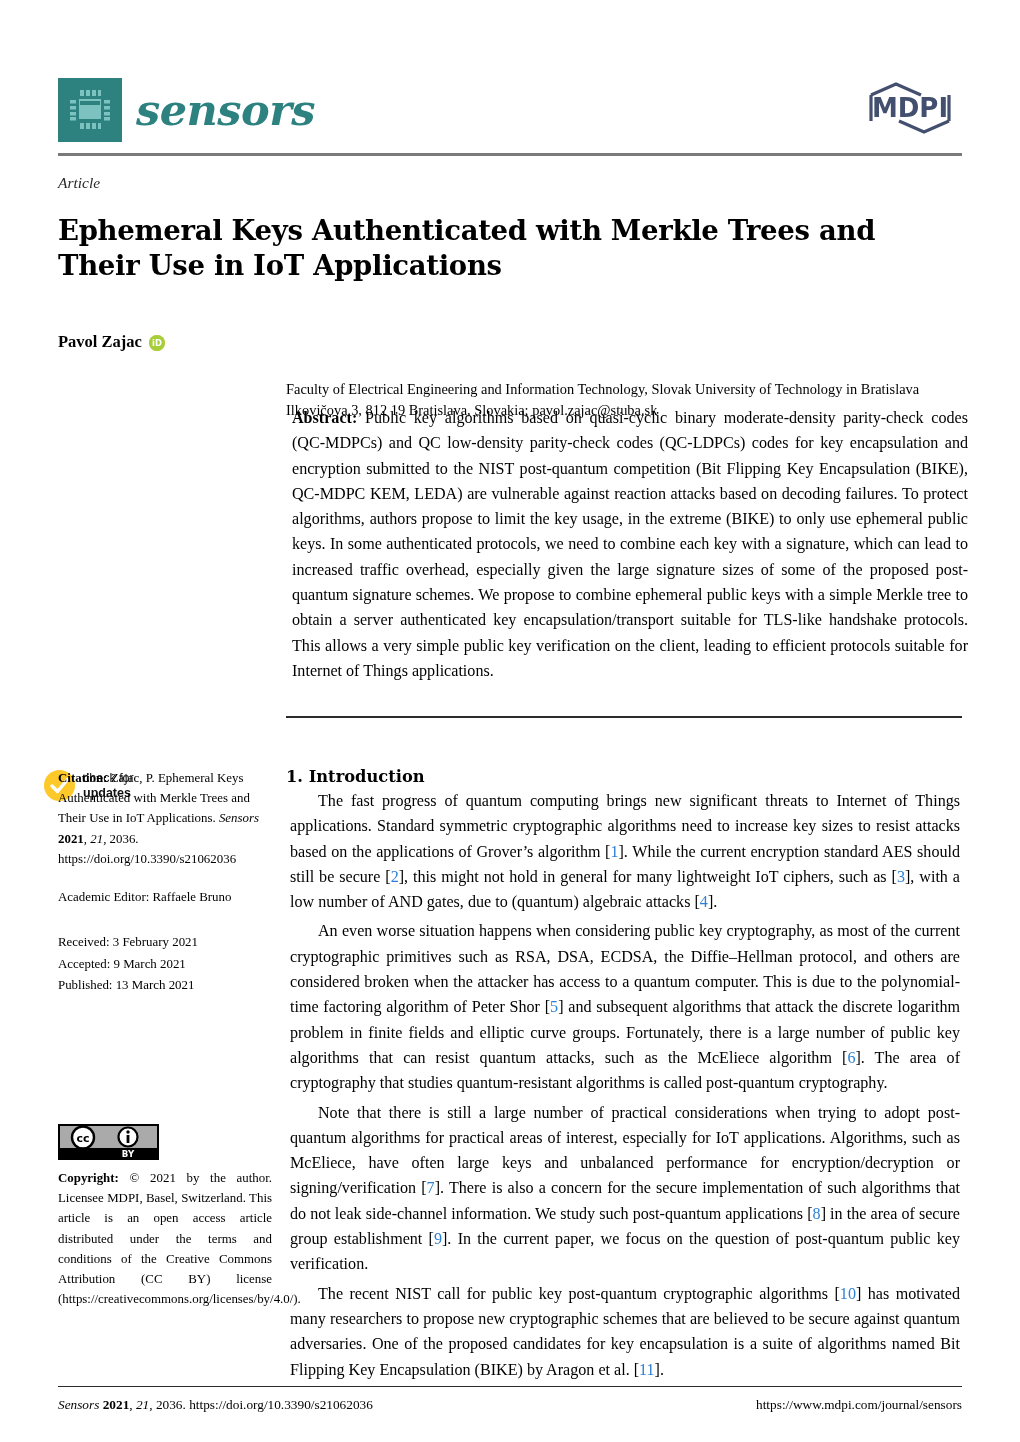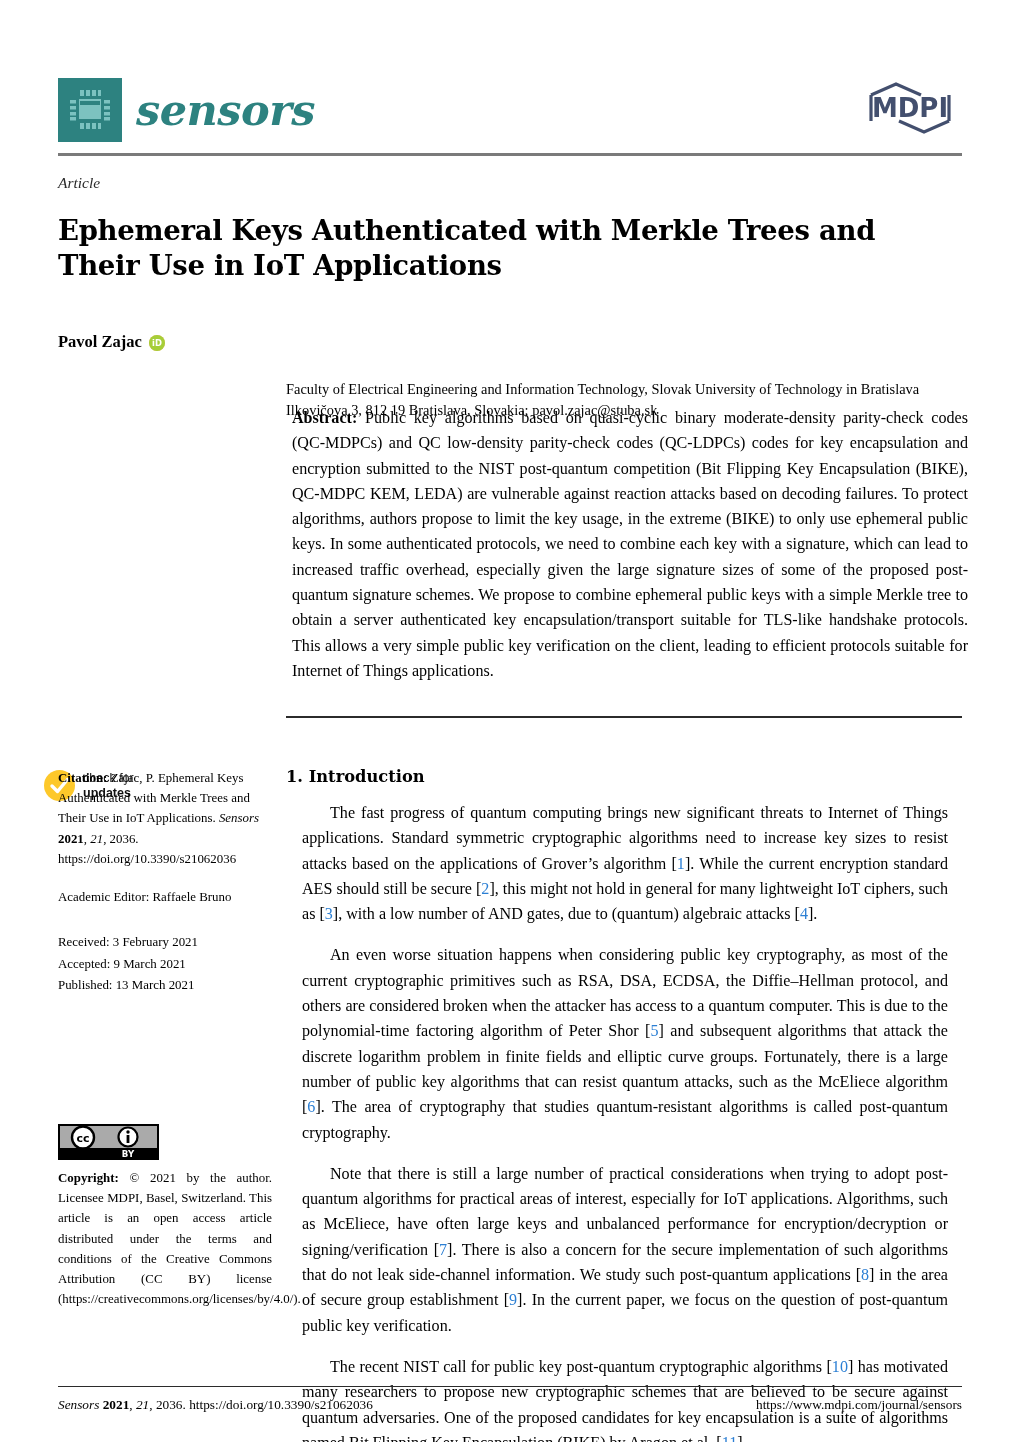--- a/index.html
+++ b/index.html
@@ -144,21 +144,21 @@
   .body-text {
     position: absolute;
     left: 286px; top: 784px;
     width: 678px;
     font-size: 16.1px;
     line-height: 25.3px;
     text-align: justify;
     text-justify: inter-word;
   }
   .body-text p {
-    margin: 16px;
+    margin: 4px;
     text-indent: 28px;
   }
   .ref { color: #2b7fd4; }
   .checkupdates {
     position: absolute;
     left: 44px; top: 726px;
     display: flex;
     align-items: center;
     margin-top: 44px;
   }

